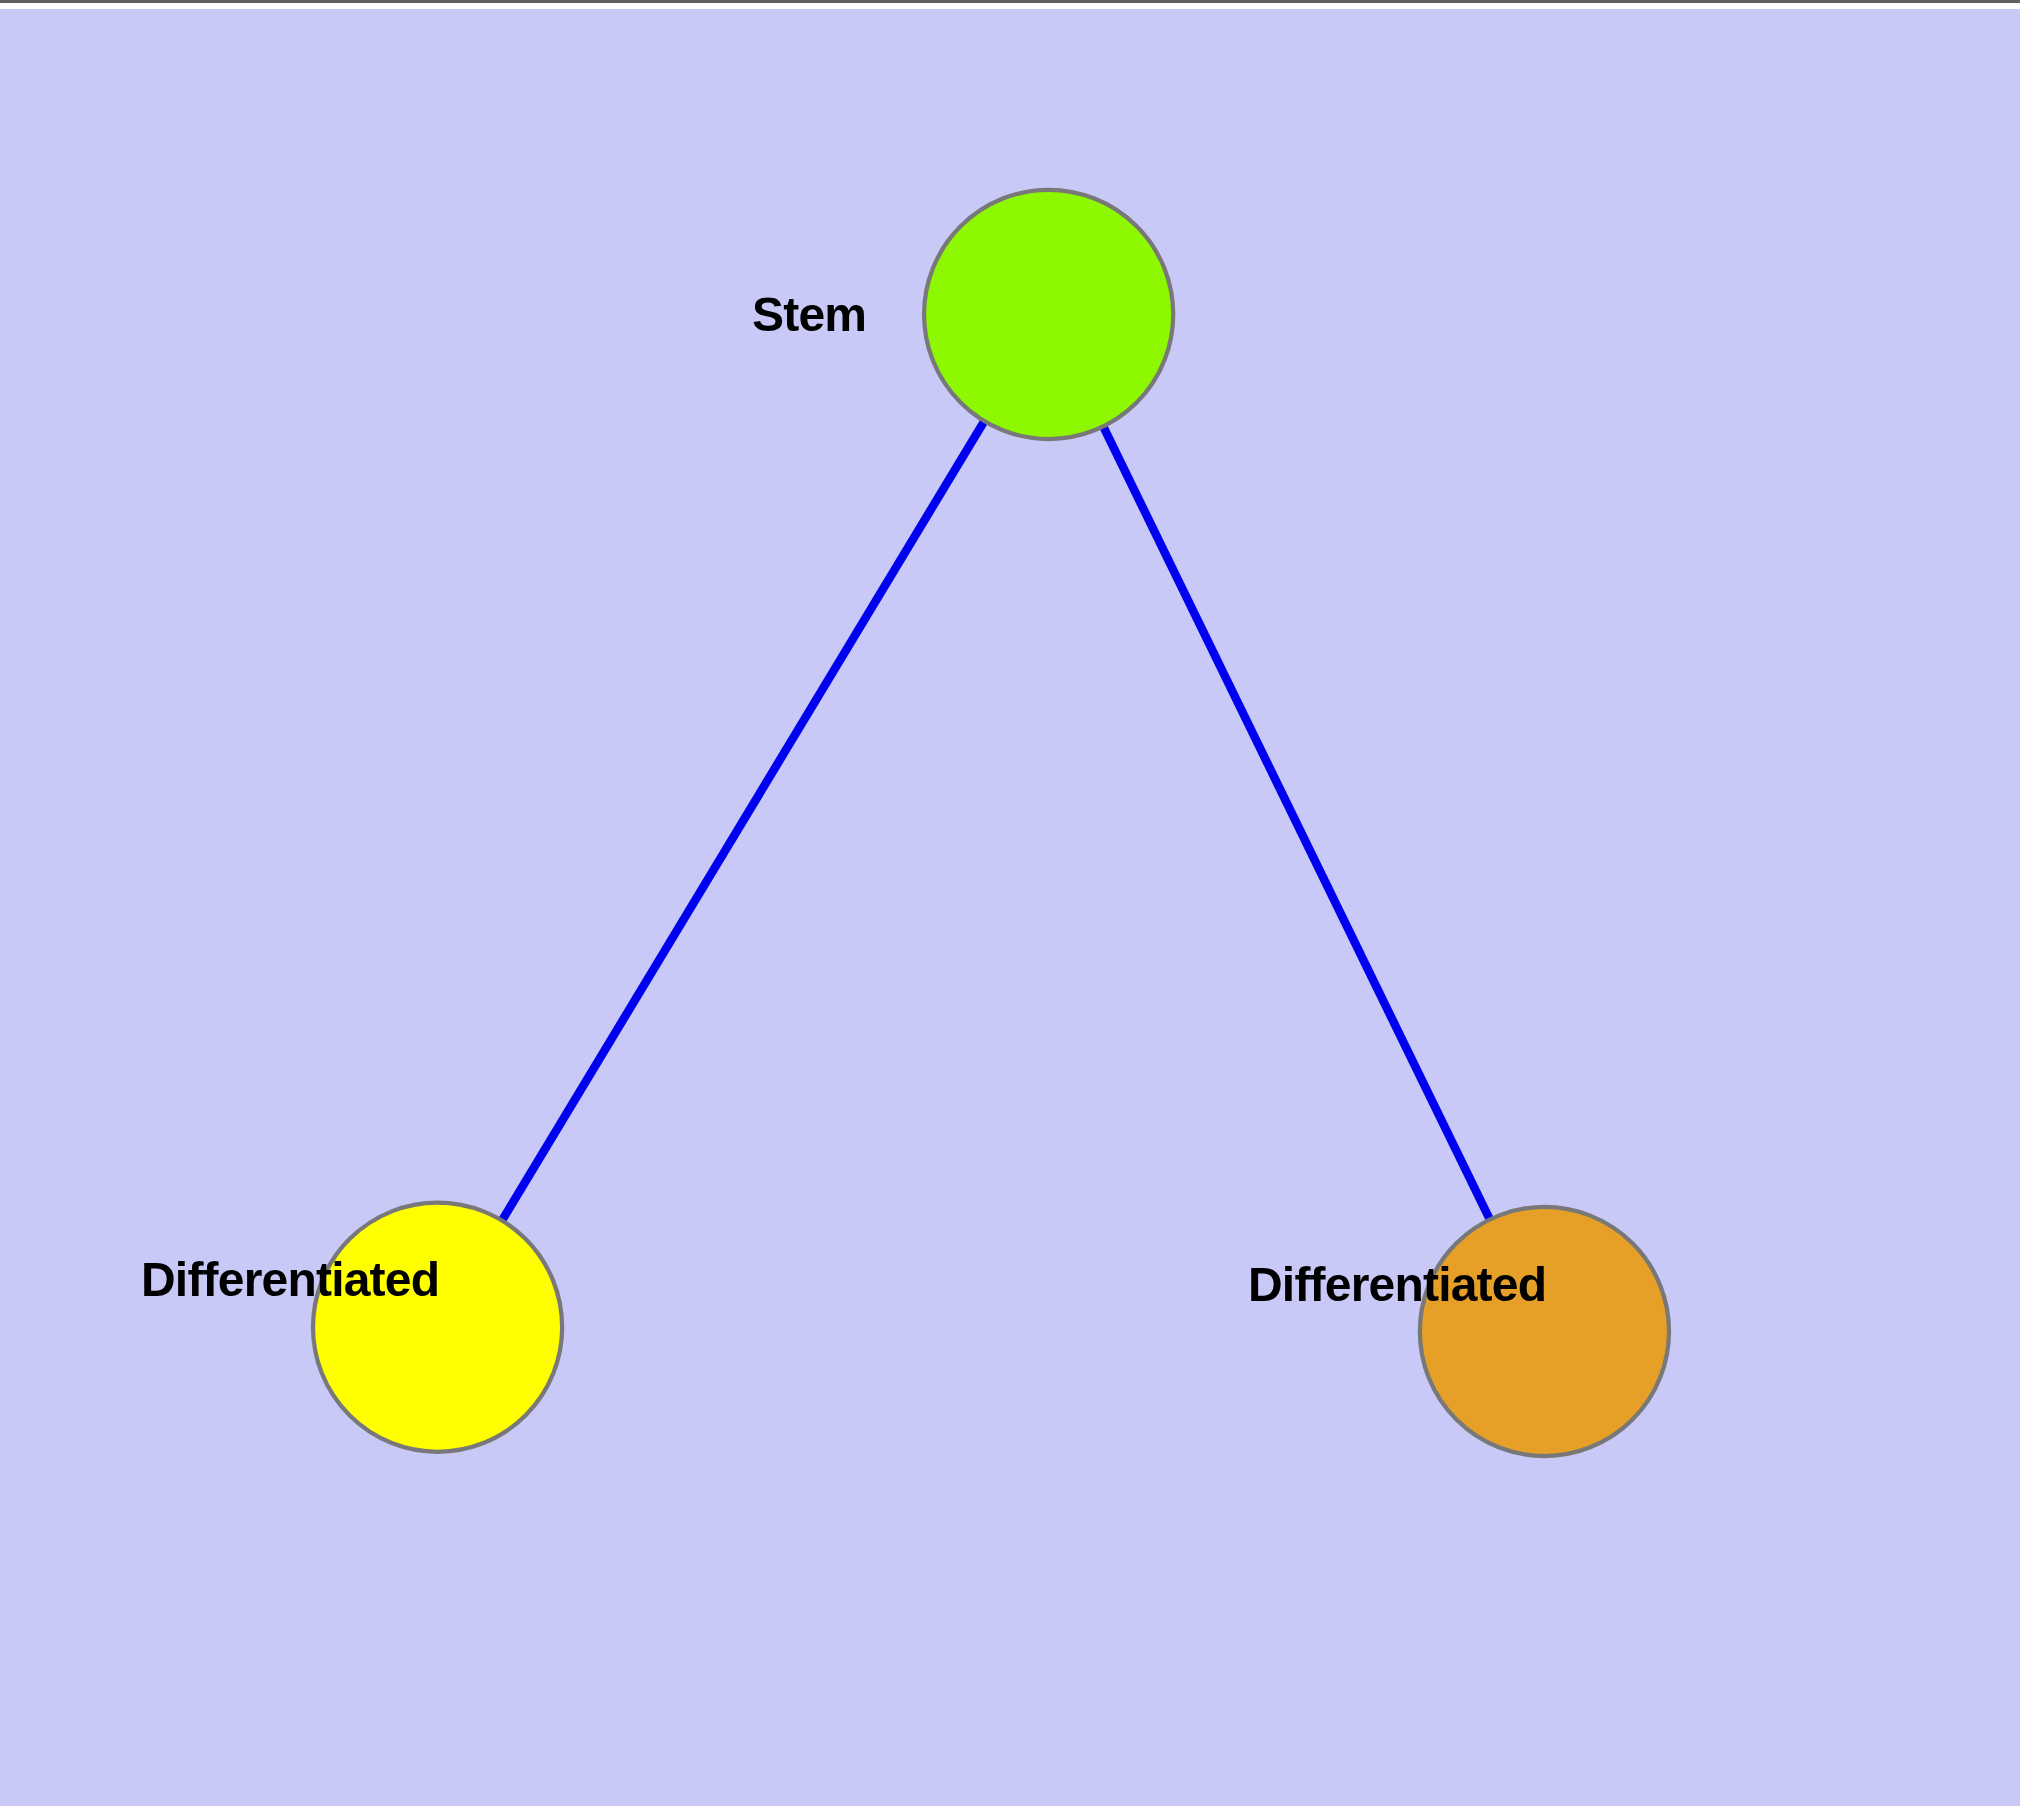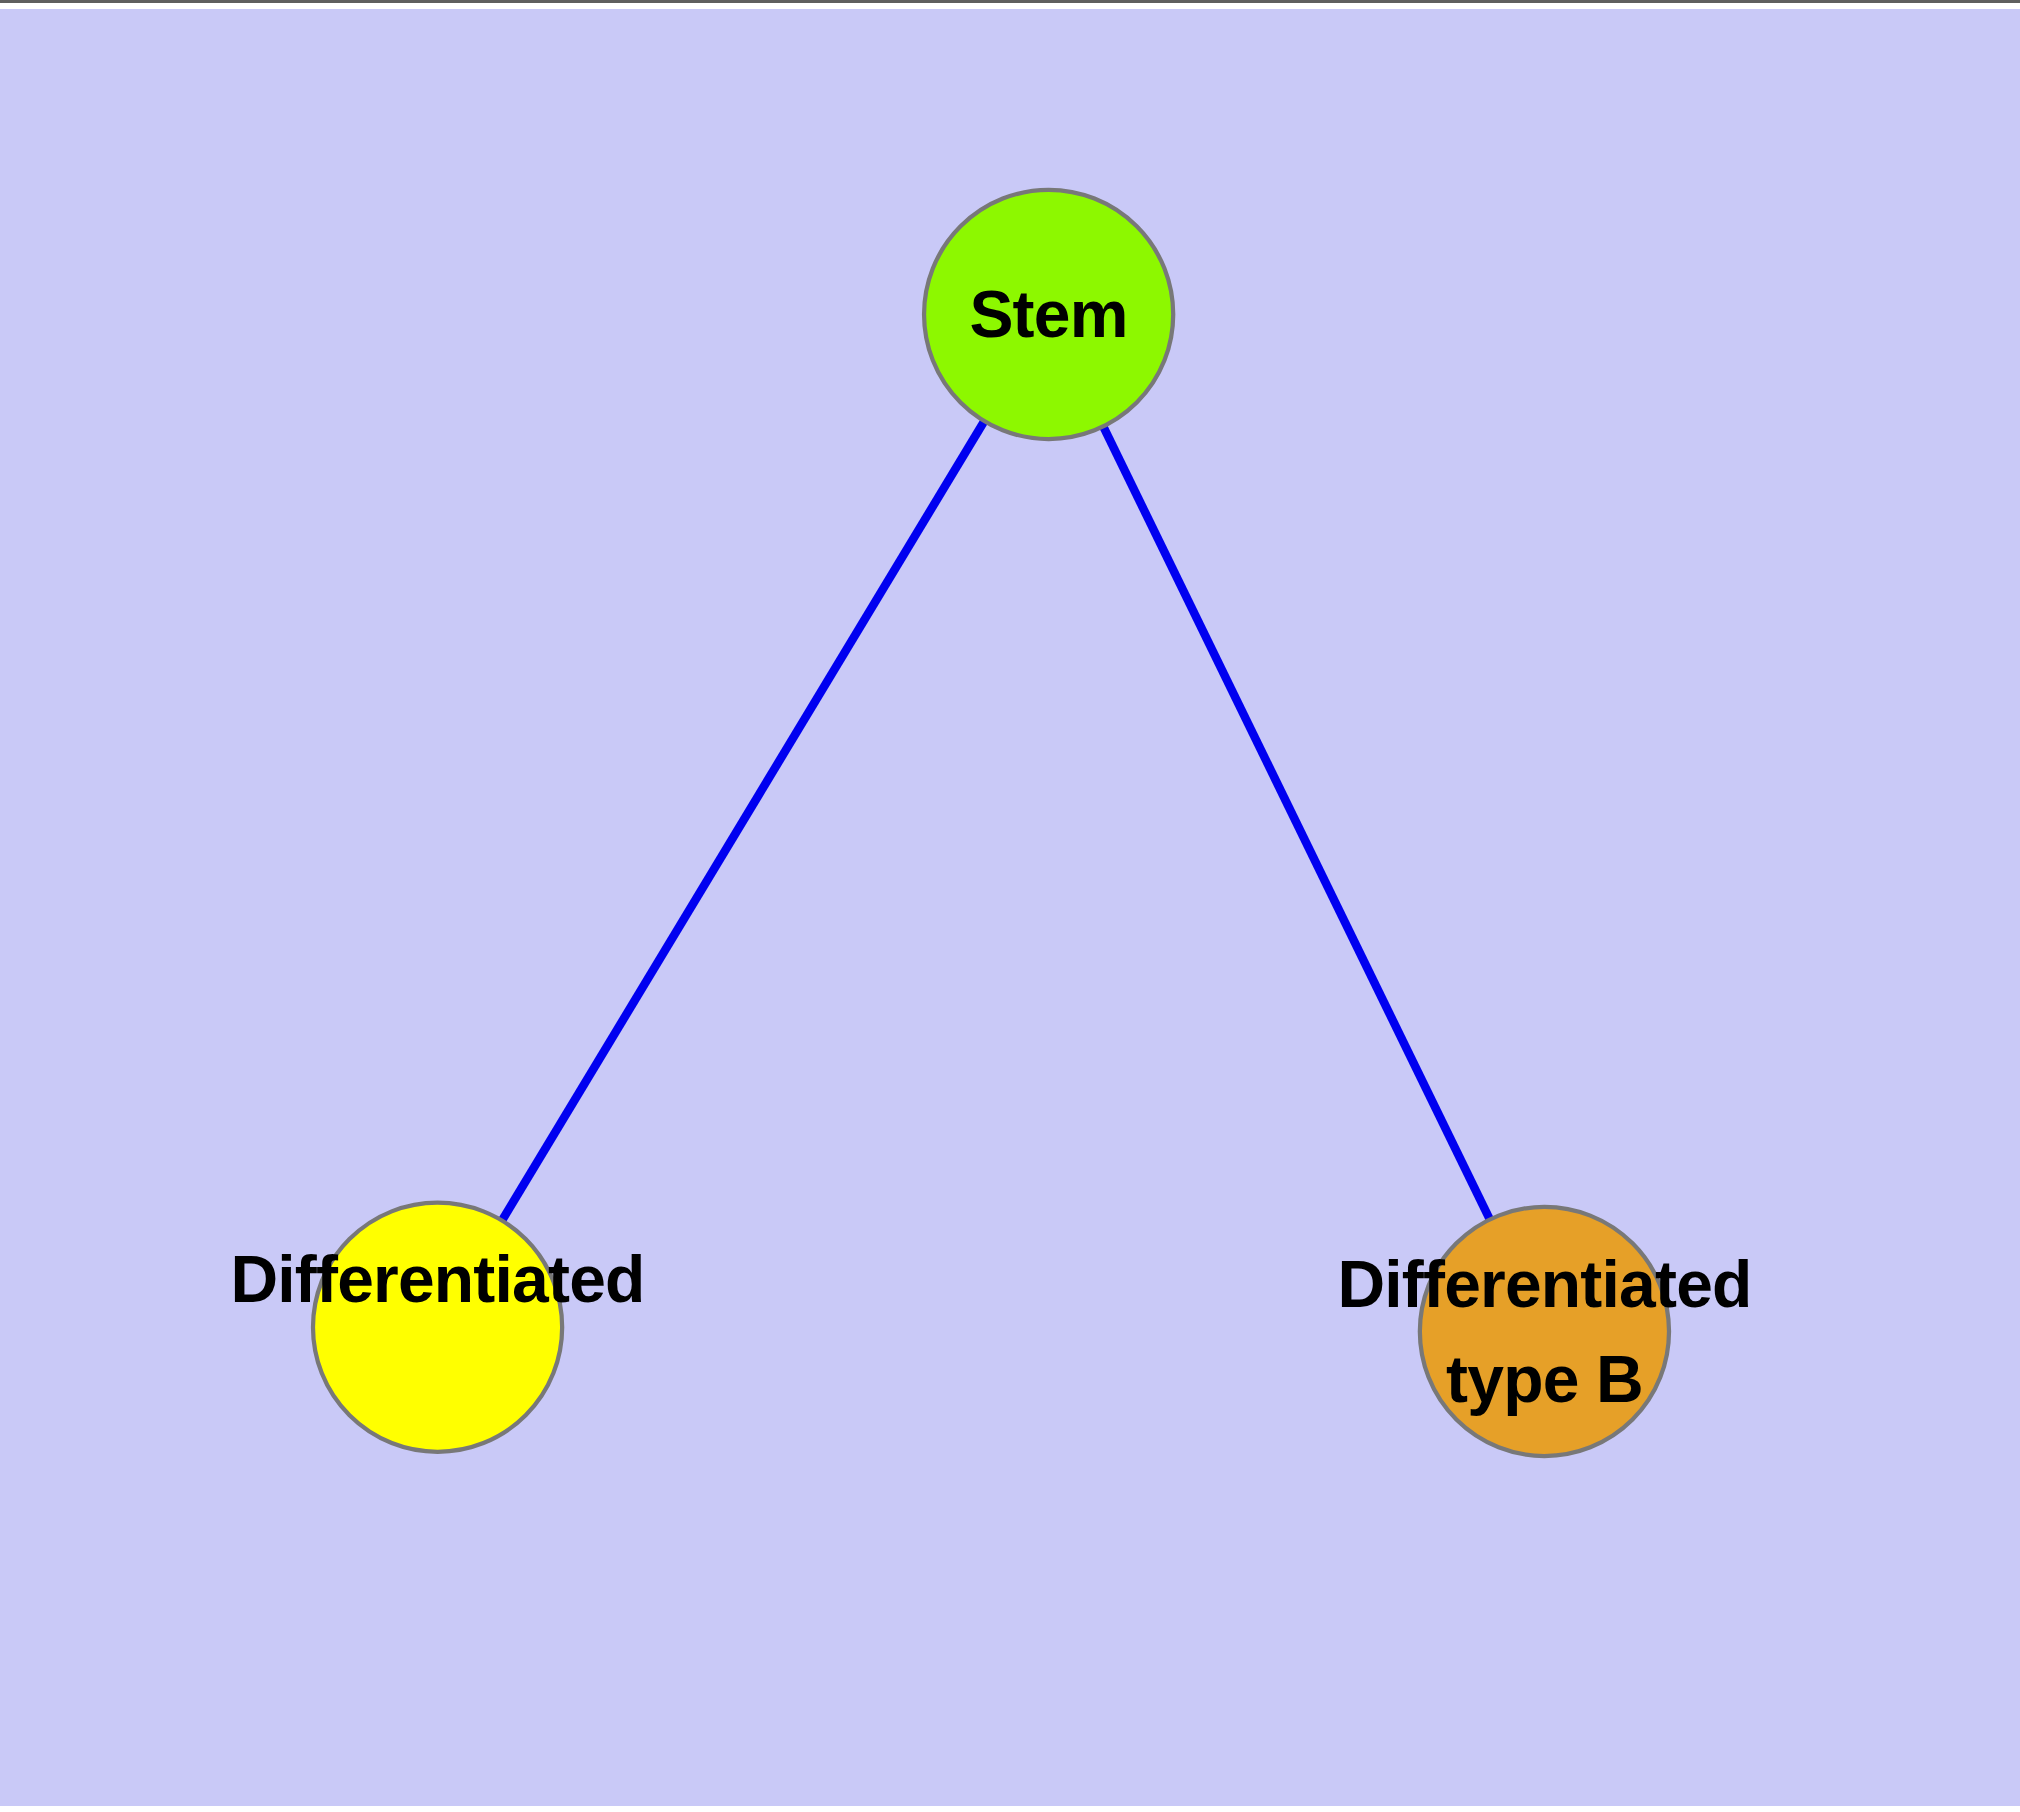--- a/index.html
+++ b/index.html
@@ -44,24 +44,23 @@
   }
   svg.graph line {
     stroke-width: 10px;
   }
   svg.graph circle {
     stroke-width: 5px;
   }
   .node-label {
     position: absolute;
     width: 593px;
-    text-align: center;
     color: #000000;
     font-weight: bold;
-    font-size: 66px;
+    font-size: 48px;
     line-height: 95px;
     letter-spacing: -0.8px;
     white-space: nowrap;
     pointer-events: none;
   }
   .label-stem   { left:  752px; top:  267px; height: 95px; }
   .label-type-a { left:  141px; top: 1232px; height: 190px; }
   .label-type-b { left: 1248px; top: 1237px; height: 190px; }
 </style>
 </head>
@@ -82,20 +81,19 @@
   <div class="node-label label-stem" style="color: rgb(0, 0, 0);">
     <div>Stem</div>
   </div>
 
   <div class="node-label label-type-a" style="color: rgb(0, 0, 0);">
     <div>Differentiated</div>
   </div>
 
   <div class="node-label label-type-b" style="color: rgb(0, 0, 0);">
     <div>Differentiated</div>
-    <div>type B</div>
   </div>
 
   <div class="top-edge-line"></div>
   <div class="top-strip"></div>
   <div class="bottom-strip"></div>
 </div>
 
 
 </body></html>

